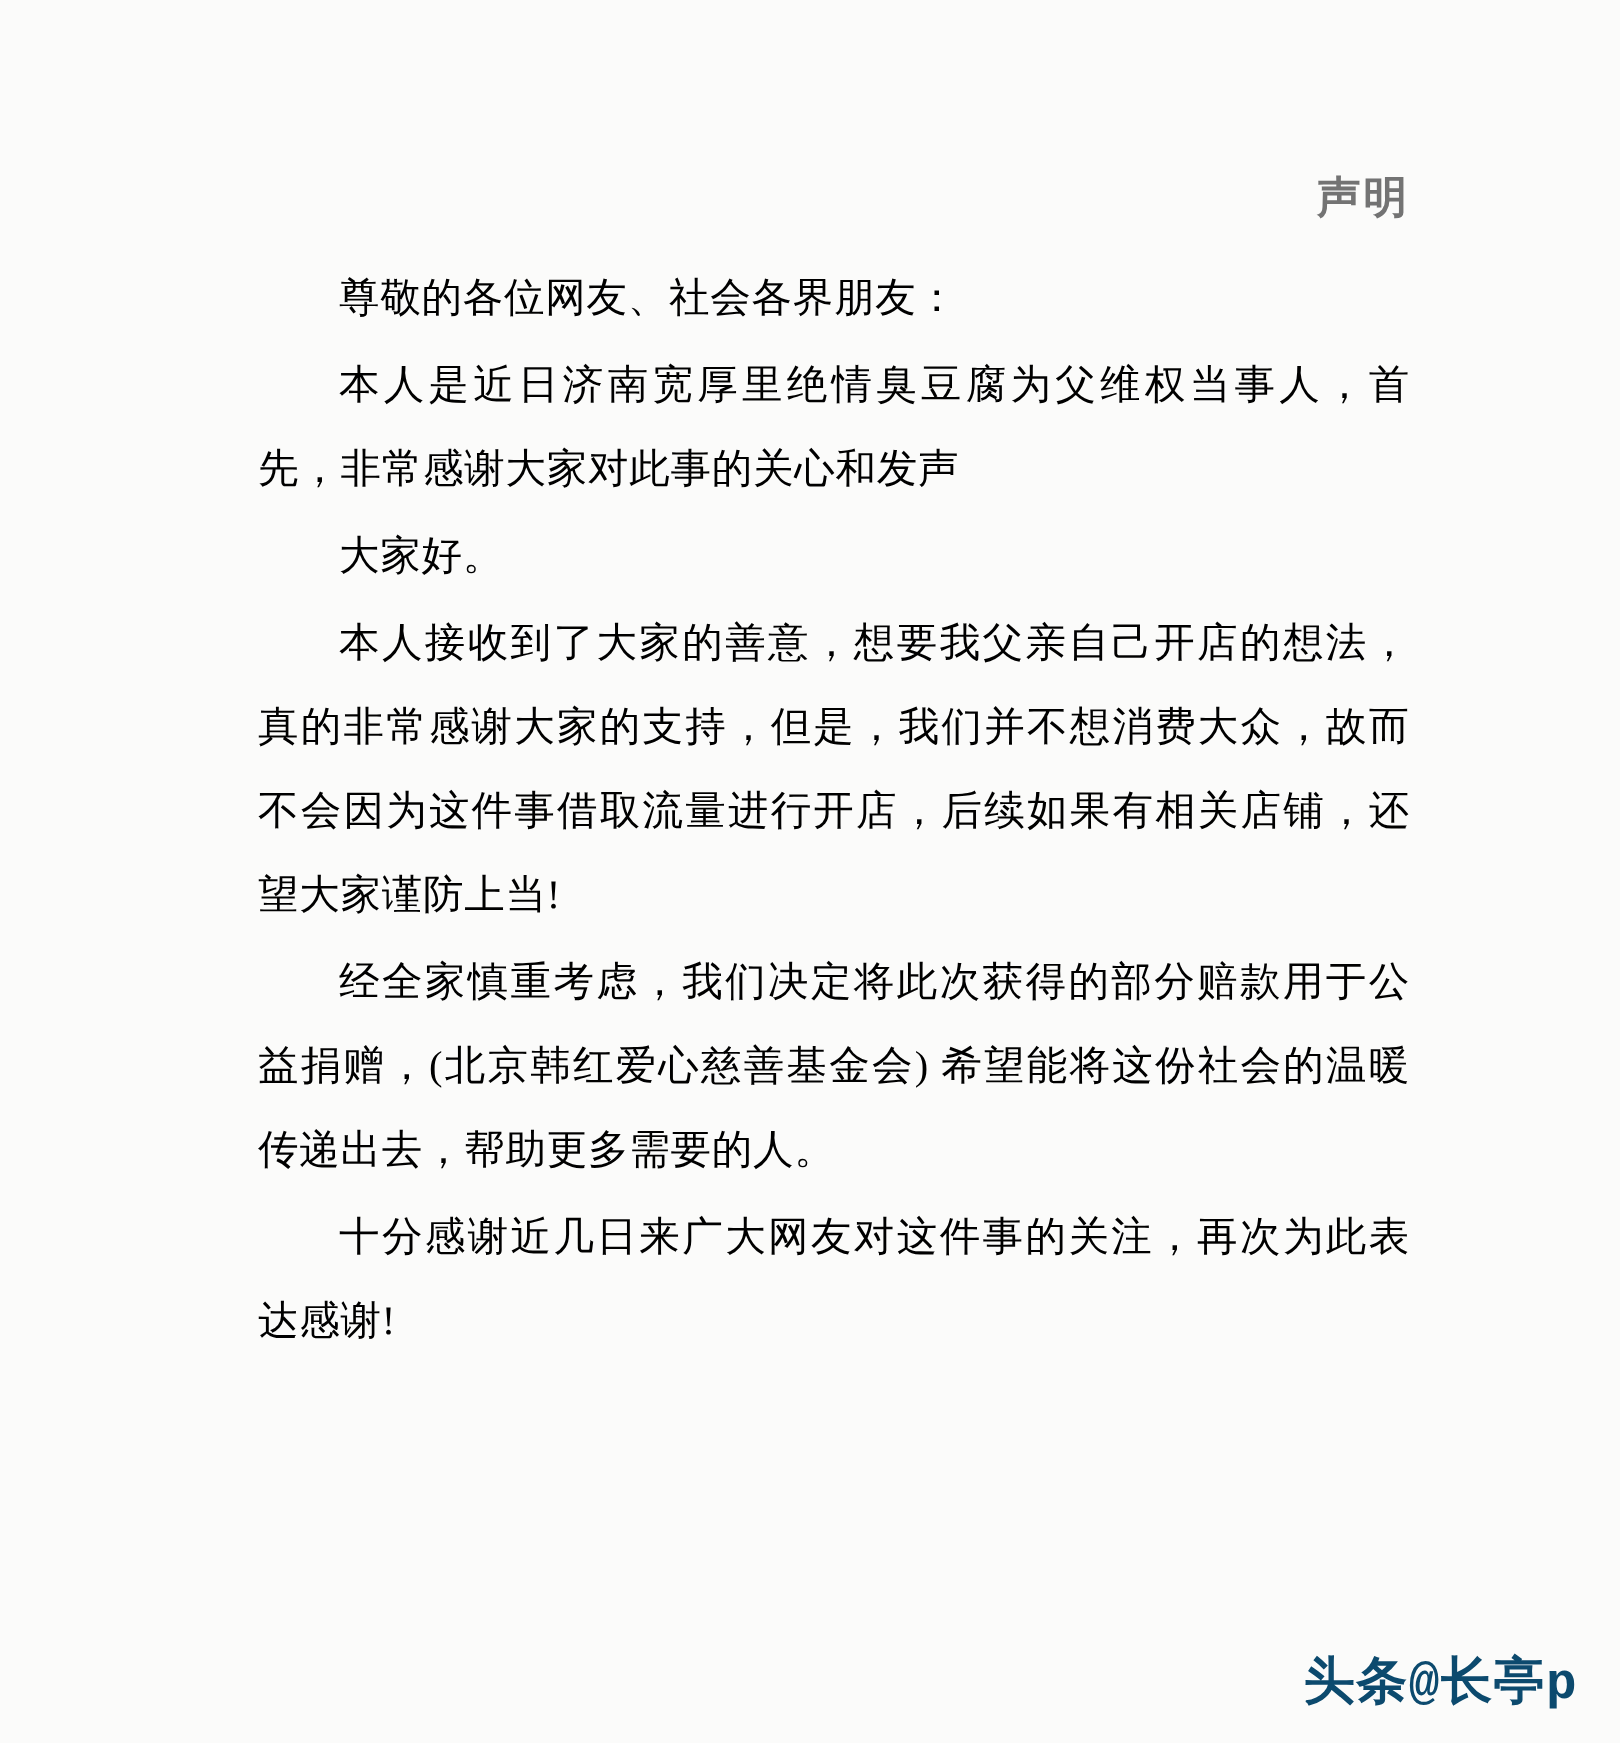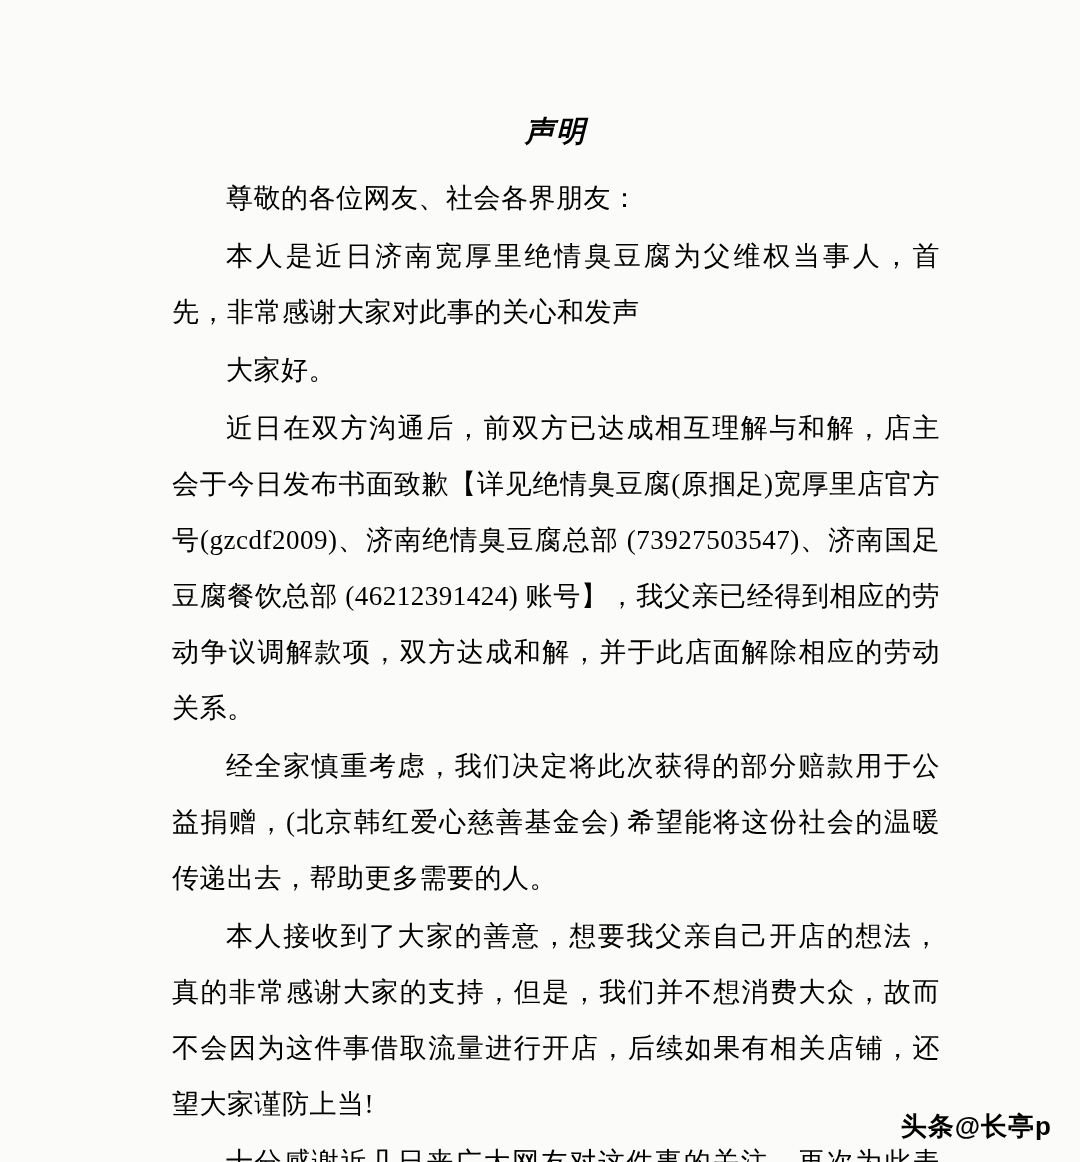--- a/index.html
+++ b/index.html
@@ -16,58 +16,56 @@
     position: relative;
     width: 1080px;
     height: 1162px;
     background: #fbfbfa;
     overflow: hidden;
     box-sizing: border-box;
     padding: 112px 140px 0 172px;
     color: #1f1f1f;
   }
   .doc-title {
-    text-align: center;
+    text-align: right;
     font-weight: bold;
     font-size: 29px;
     letter-spacing: 2px;
     margin: 0 0 18px 0;
-    color: #000000;
-    font-style: italic;
+    color: #737373;
   }
   .doc-body p {
     margin: 0 0 2px 0;
     font-size: 27px;
     line-height: 56px;
     text-align: justify;
     text-indent: 2em;
     color: #000000;
     letter-spacing: 0.5px;
   }
   .watermark {
     position: absolute;
     right: 28px;
     bottom: 18px;
-    font-size: 26px;
-    color: #000000;
-    font-family: Liberation Sans, sans-serif;
+    font-size: 34px;
+    color: #0c4a6e;
+    font-family: Liberation Mono, monospace;
     font-weight: bold;
     letter-spacing: 1px;
   }
 </style>
 </head>
 <body>
 
 <div class="page">
   <h1 class="doc-title">声明</h1>
 
   <div class="doc-body">
     <p>尊敬的各位网友、社会各界朋友：</p>
     <p>本人是近日济南宽厚里绝情臭豆腐为父维权当事人，首先，非常感谢大家对此事的关心和发声</p>
     <p>大家好。</p>
-    <p>近日在双方沟通后，前双方已达成相互理解与和解，店主会于今日发布书面致歉【详见绝情臭豆腐(原掴足)宽厚里店官方号(gzcdf2009)、济南绝情臭豆腐总部 (73927503547)、济南国足豆腐餐饮总部 (46212391424) 账号】，我父亲已经得到相应的劳动争议调解款项，双方达成和解，并于此店面解除相应的劳动关系。</p>
+    <p>本人接收到了大家的善意，想要我父亲自己开店的想法，真的非常感谢大家的支持，但是，我们并不想消费大众，故而不会因为这件事借取流量进行开店，后续如果有相关店铺，还望大家谨防上当!</p>
     <p>经全家慎重考虑，我们决定将此次获得的部分赔款用于公益捐赠，(北京韩红爱心慈善基金会) 希望能将这份社会的温暖传递出去，帮助更多需要的人。</p>
-    <p>本人接收到了大家的善意，想要我父亲自己开店的想法，真的非常感谢大家的支持，但是，我们并不想消费大众，故而不会因为这件事借取流量进行开店，后续如果有相关店铺，还望大家谨防上当!</p>
     <p>十分感谢近几日来广大网友对这件事的关注，再次为此表达感谢!</p>
   </div>
 
   <div class="watermark">头条@长亭p</div>
 </div>
 
 </body></html>

